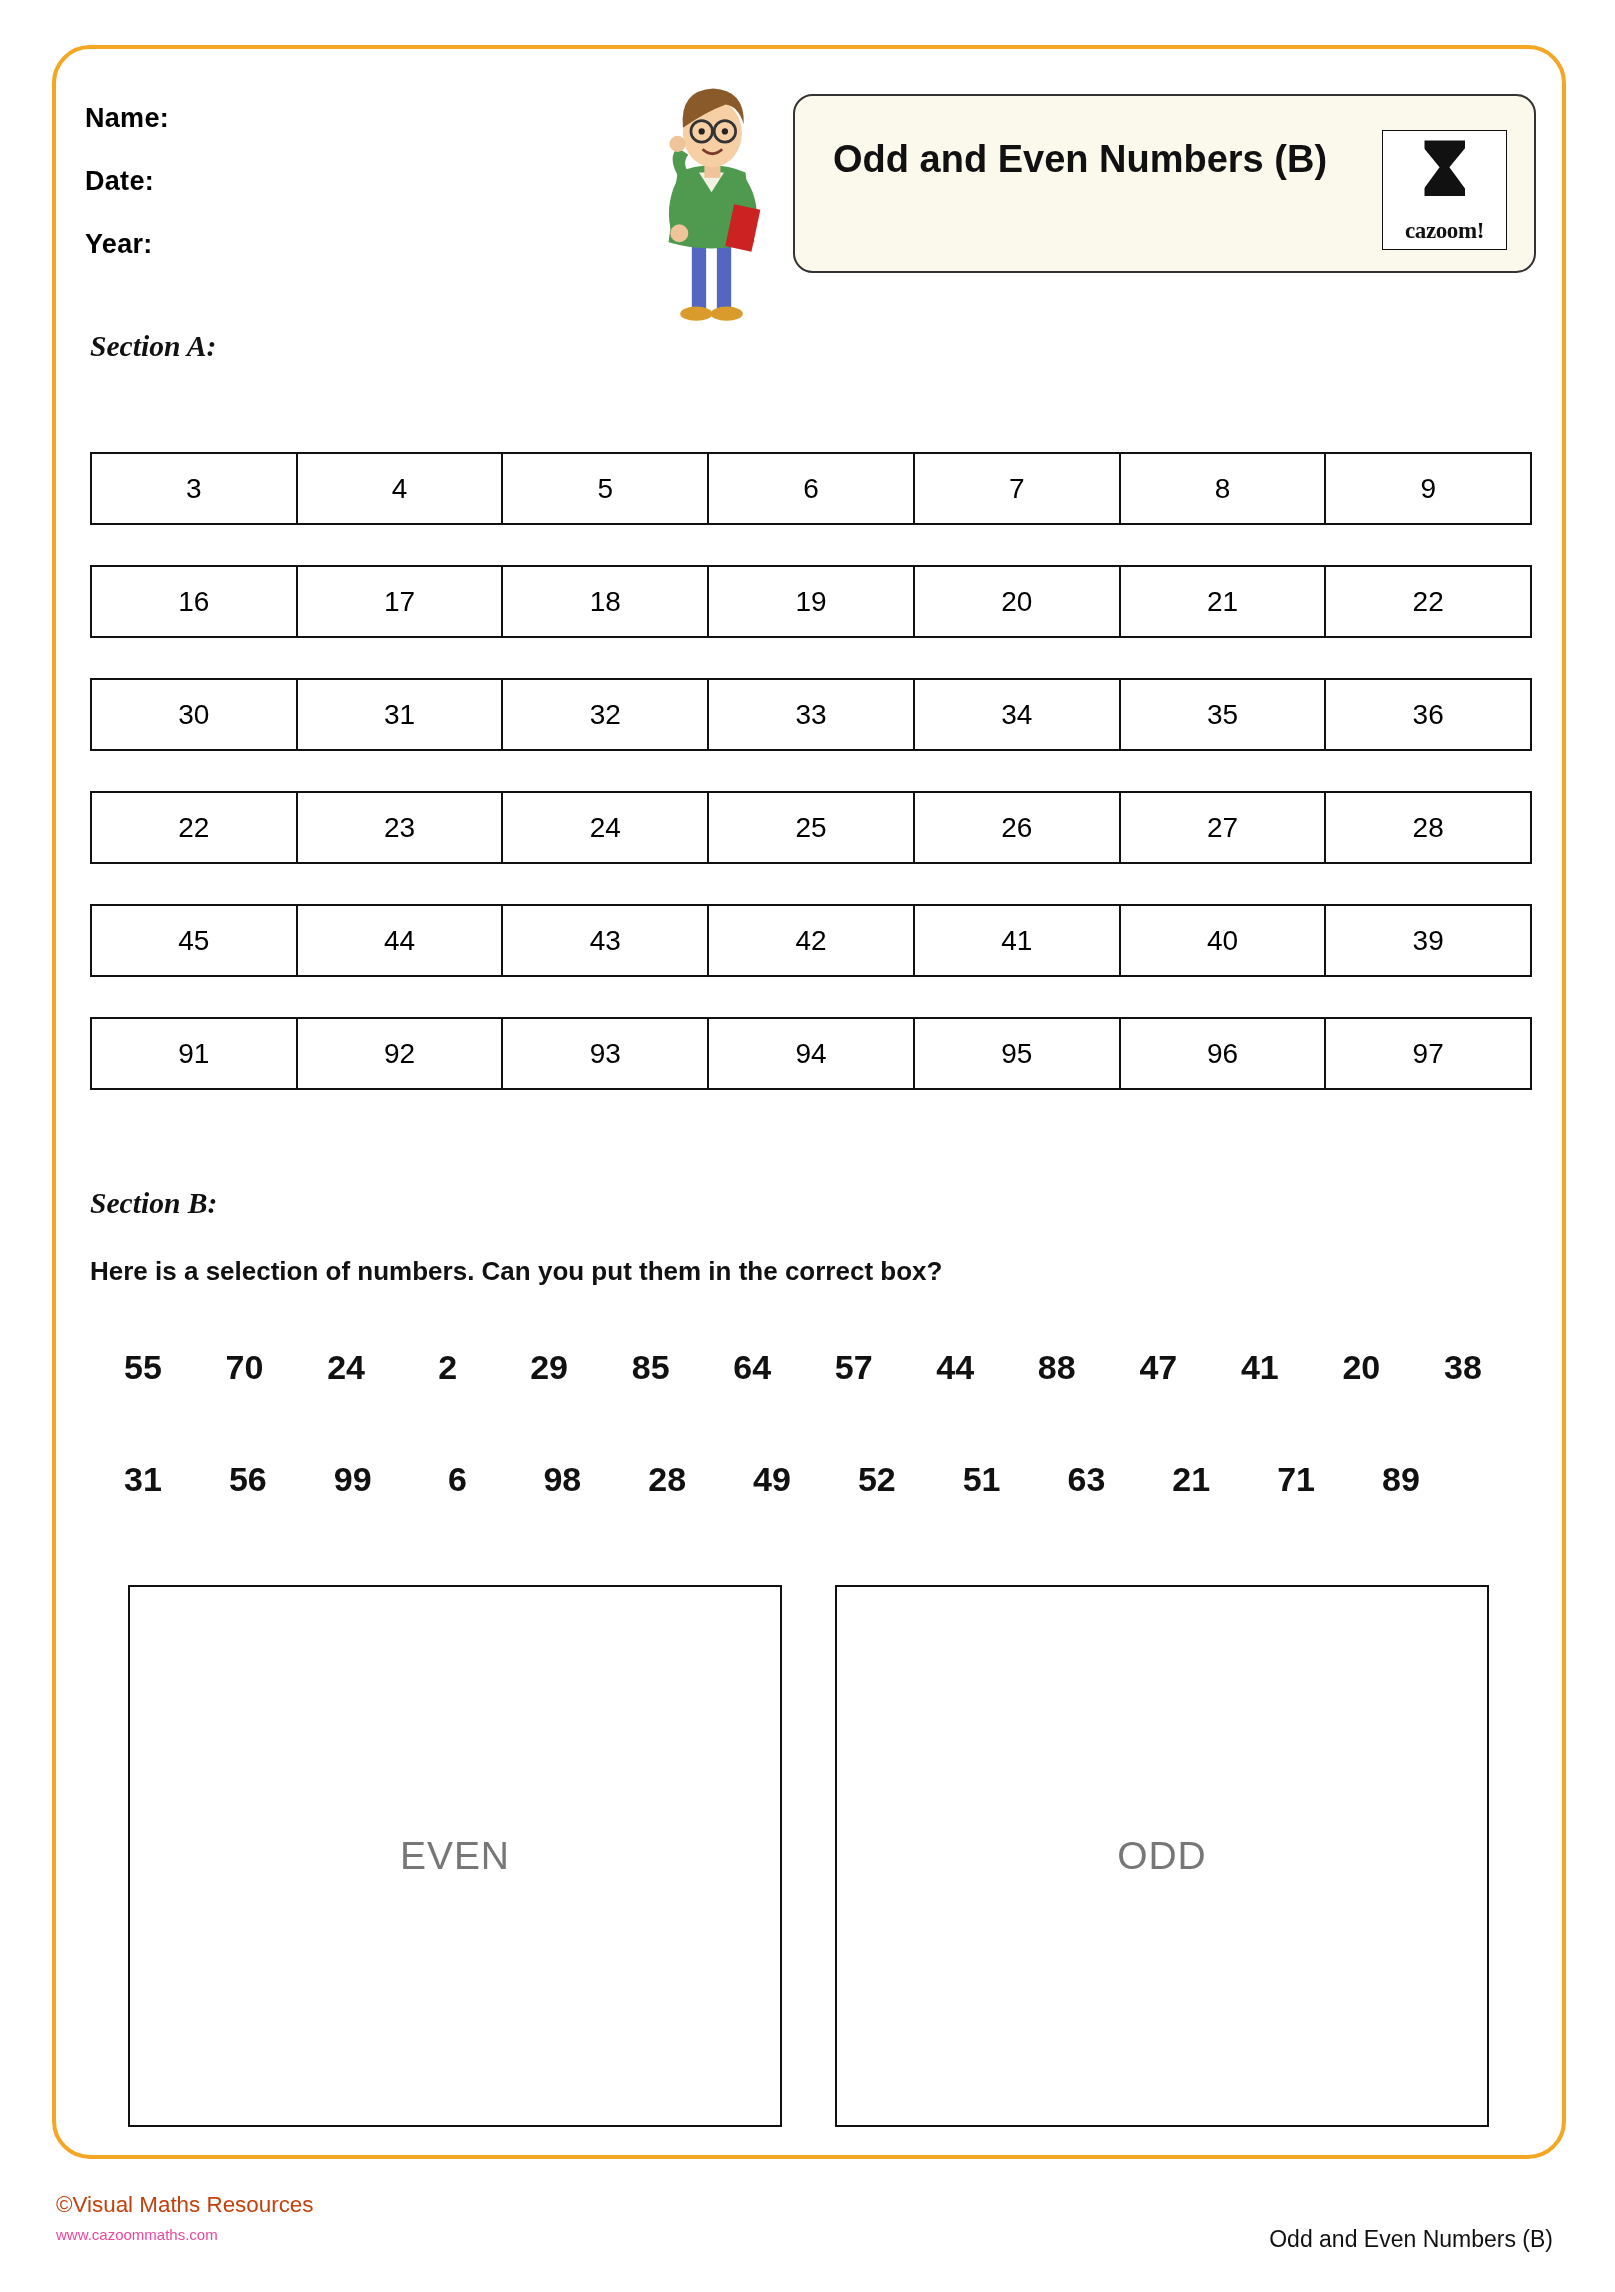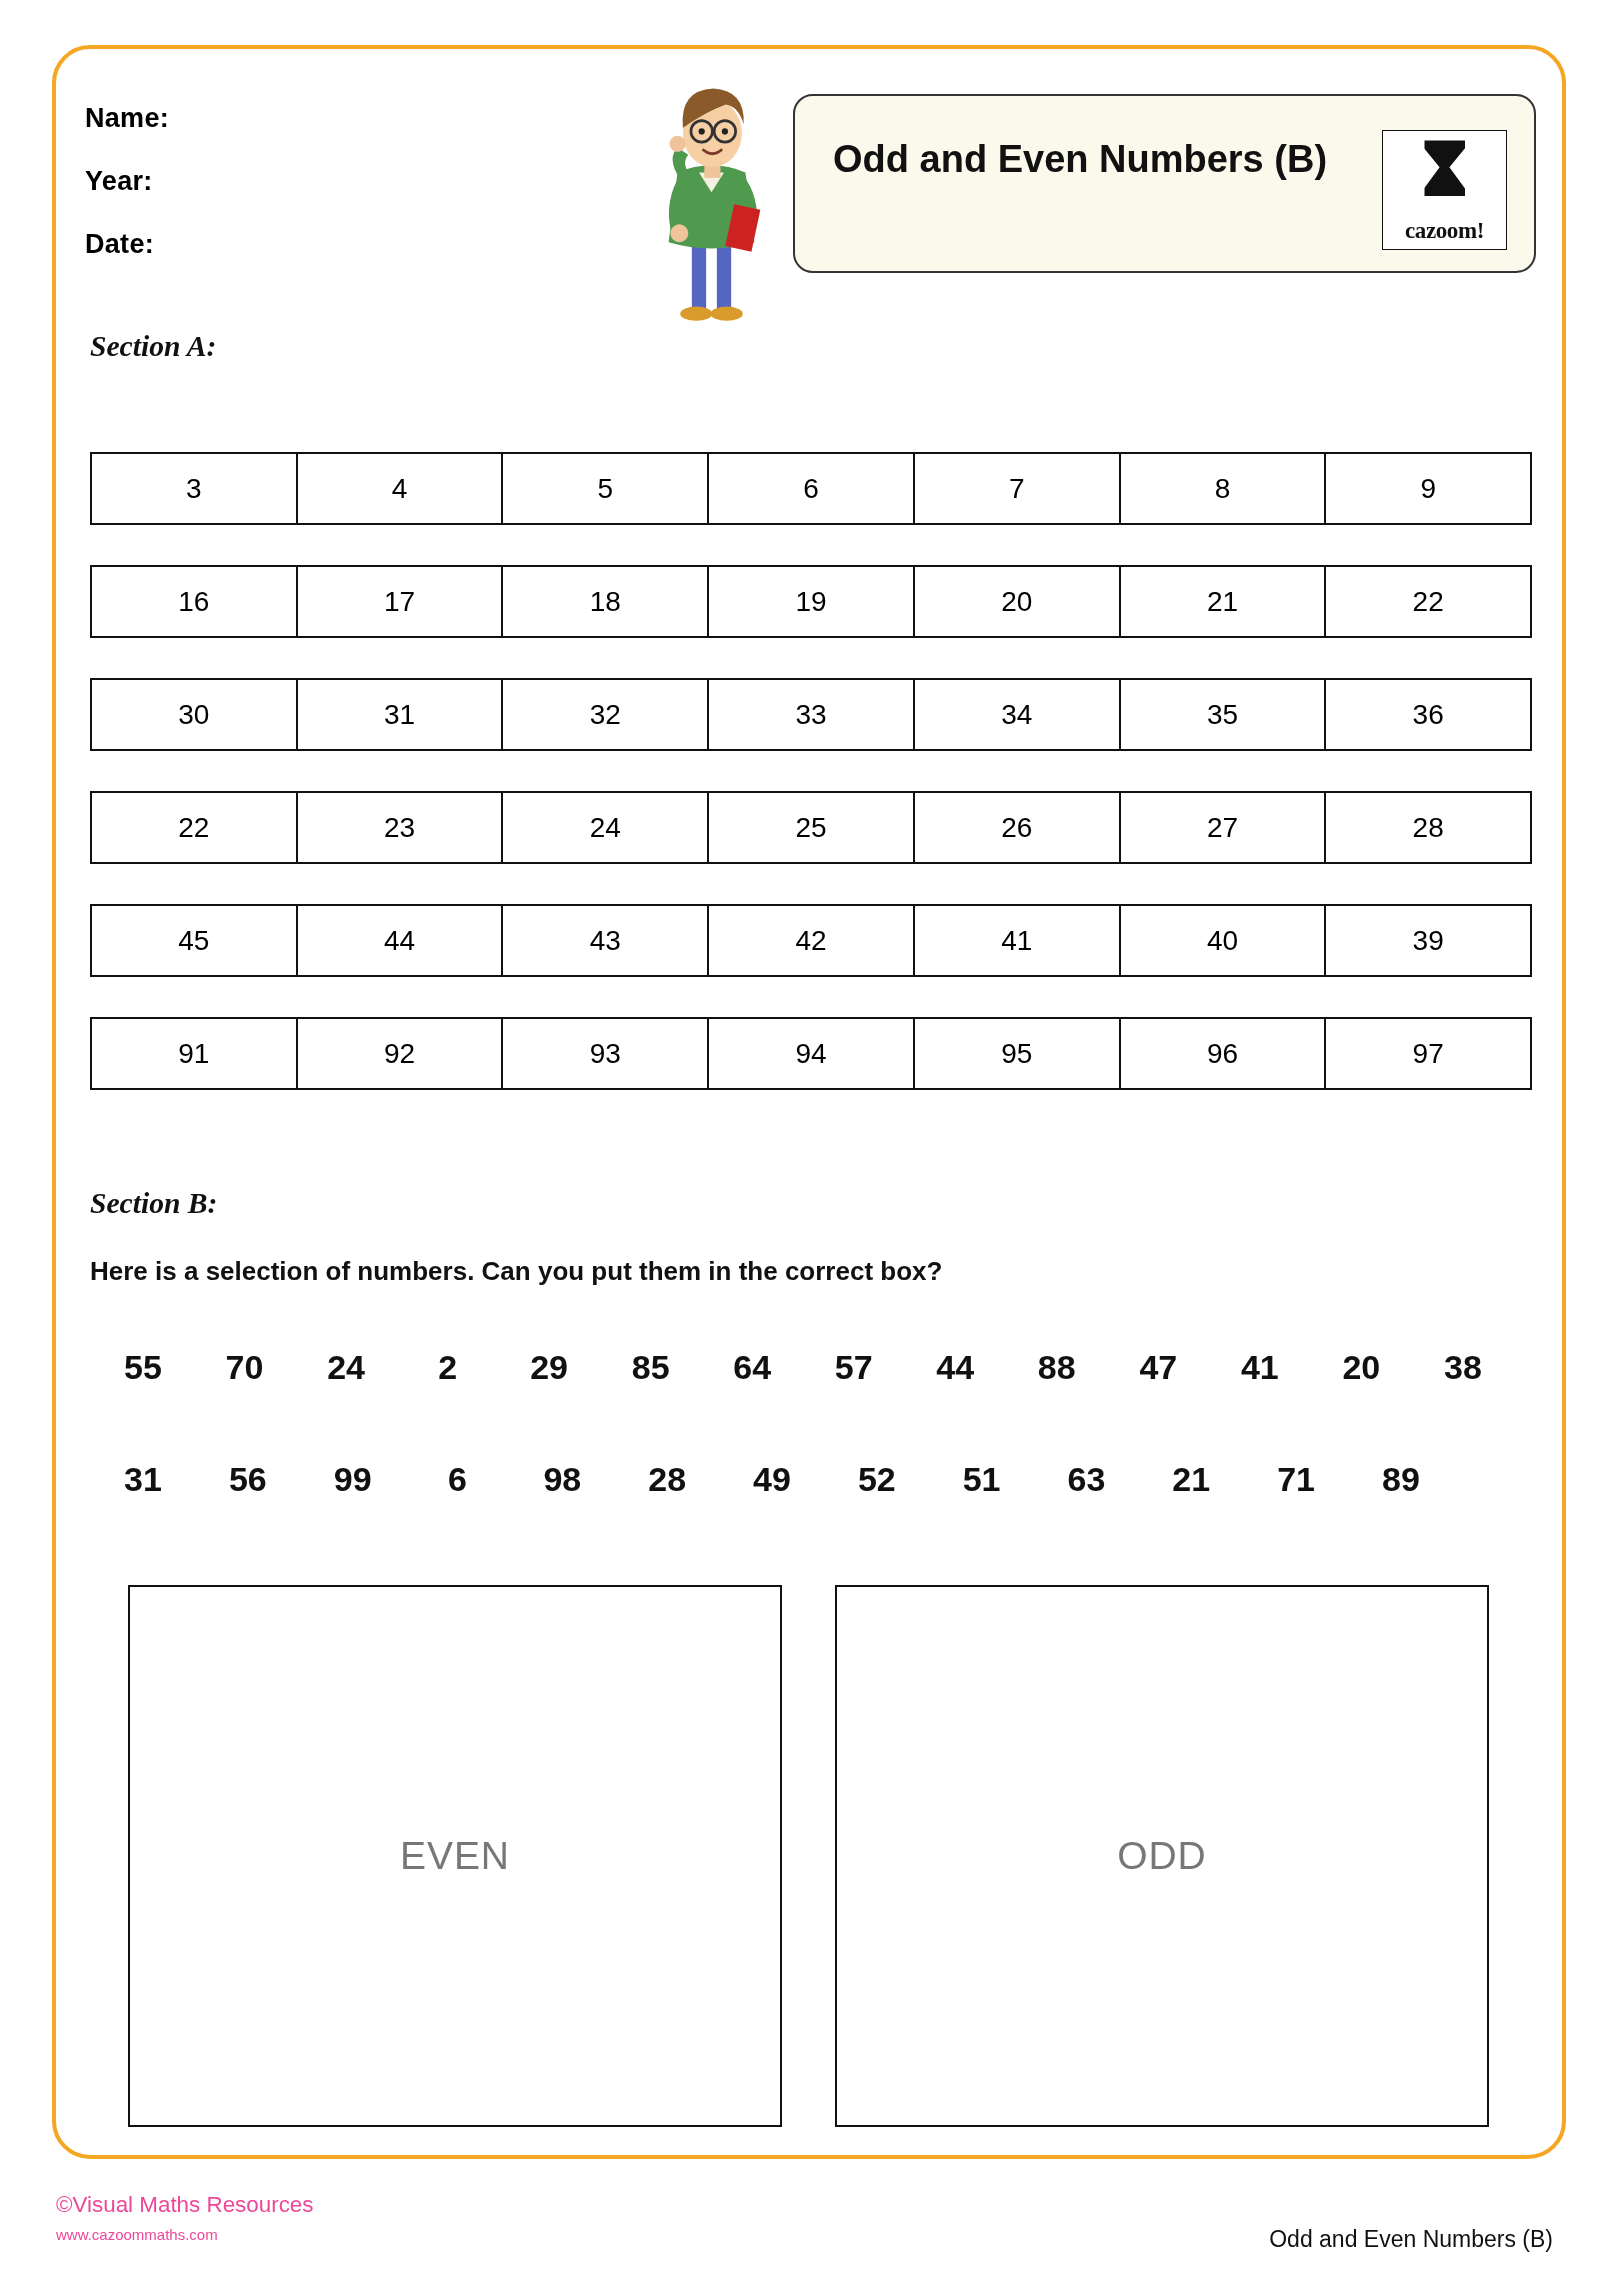--- a/index.html
+++ b/index.html
@@ -217,21 +217,21 @@
     color: #777;
     letter-spacing: 0.9px;
   }
 
   
   .footer-left {
     position: absolute;
     left: 56px;
     top: 2192px;
     font-size: 22.4px;
-    color: #ec4899;
+    color: #c2410c;
   }
   .footer-url {
     position: absolute;
     left: 56px;
     top: 2226px;
     font-size: 15px;
     color: #ec4899;
   }
   .footer-right {
     position: absolute;
@@ -249,25 +249,25 @@
   <div class="sheet-border"></div>
 
   <div class="header">
 
     <div class="name-block">
       <div class="field-row">
         <div class="field-label">Name:</div>
         <div class="field-line"></div>
       </div>
       <div class="field-row">
-        <div class="field-label">Year:</div>
+        <div class="field-label">Date:</div>
         <div class="field-line"></div>
       </div>
       <div class="field-row">
-        <div class="field-label">Date:</div>
+        <div class="field-label">Year:</div>
         <div class="field-line"></div>
       </div>
     </div>
 
     <svg class="teacher" viewBox="0 0 160 290">
 
       <rect x="58" y="185" width="16" height="80" fill="#5566c0"></rect>
       <rect x="86" y="185" width="16" height="80" fill="#5566c0"></rect>
 
       <ellipse cx="63" cy="270" rx="18" ry="8" fill="#d99b2b"></ellipse>

